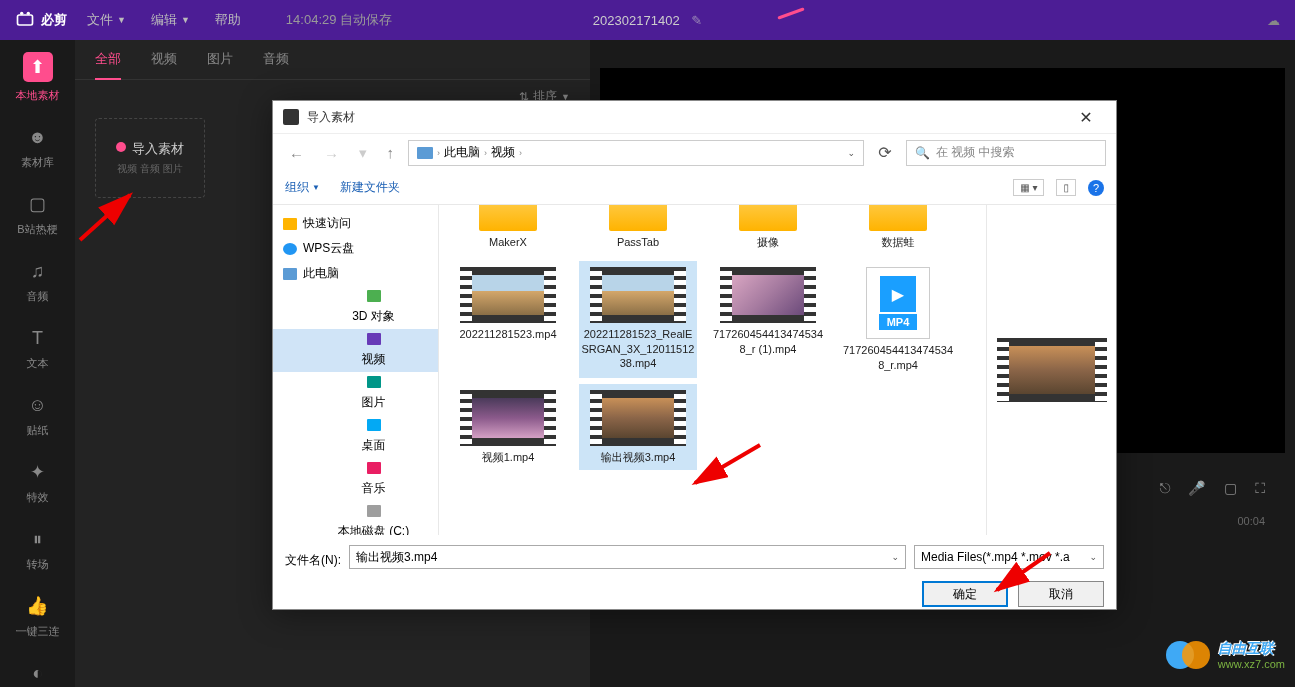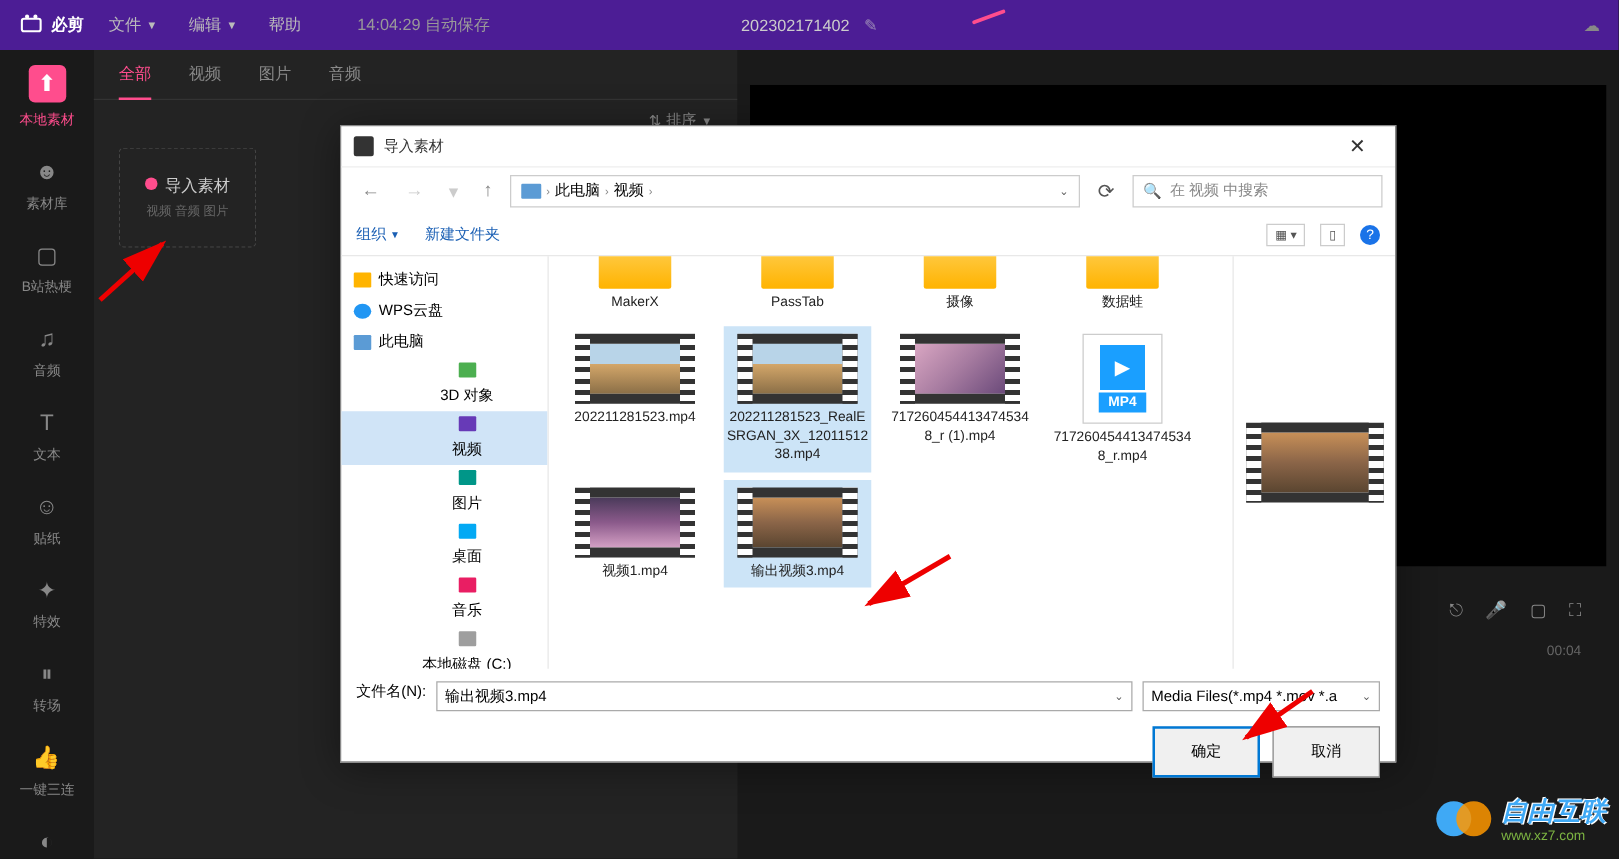--- a/index.html
+++ b/index.html
@@ -99,35 +99,35 @@
 .mp4-label { background: #1a9fff; color: #fff; font-size: 11px; padding: 2px 8px; margin-top: 2px; font-weight: bold; }
 .file-name { line-height: 1.3; color: #222; word-break: break-all; }
 
 .preview-pane { width: 130px; border-left: 1px solid #e8e8e8; display: flex; align-items: center; justify-content: center; }
 .preview-thumb { width: 110px; height: 64px; border: 8px solid #333; border-left-width: 12px; border-right-width: 12px; position: relative; }
 .preview-thumb::before, .preview-thumb::after { content: ''; position: absolute; top: -8px; width: 12px; height: calc(100% + 16px); background: repeating-linear-gradient(#333 0, #333 4px, #fff 4px, #fff 9px); }
 .preview-thumb::before { left: -12px; }
 .preview-thumb::after { right: -12px; }
 
 .dialog-footer { padding: 10px 12px; }
-.filename-row { display: flex; align-items: flex-start; gap: 8px; font-size: 12px; margin-bottom: 12px; }
+.filename-row { display: flex; align-items: flex-end; gap: 8px; font-size: 12px; margin-bottom: 12px; }
 .filename-input { flex: 1; height: 24px; border: 1px solid #aaa; padding: 0 6px; font-size: 12px; display: flex; align-items: center; justify-content: space-between; }
 .filetype-select { width: 190px; height: 24px; border: 1px solid #aaa; padding: 0 6px; font-size: 12px; display: flex; align-items: center; justify-content: space-between; }
 .button-row { display: flex; justify-content: flex-end; gap: 10px; }
-.dlg-btn { width: 86px; height: 41px; border: 1px solid #888; background: #f0f0f0; font-size: 12px; cursor: pointer; }
+.dlg-btn { width: 86px; height: 26px; border: 1px solid #888; background: #f0f0f0; font-size: 12px; cursor: pointer; }
 .dlg-btn.primary { border: 2px solid #0078d4; }
 
 
 .red-arrow { position: absolute; pointer-events: none; }
 
 
 .watermark { position: absolute; right: 10px; bottom: 8px; display: flex; align-items: center; gap: 6px; }
 .wm-icon { width: 48px; height: 48px; }
 .wm-text { display: flex; flex-direction: column; }
-.wm-main { color: #3fa9f5; font-size: 21px; font-weight: bold; font-style: italic; text-shadow: 1px 1px 0 #fff, -1px -1px 0 #fff; }
+.wm-main { color: #3fa9f5; font-size: 14px; font-weight: bold; font-style: italic; text-shadow: 1px 1px 0 #fff, -1px -1px 0 #fff; }
 .wm-url { color: #7cb342; font-size: 11px; }
 </style>
 </head>
 <body>
 
 <div class="top-menu">
   <div class="logo">
     <svg class="logo-icon" viewBox="0 0 24 24" fill="#fff">
         <rect x="3" y="6" width="18" height="12" rx="2" stroke="#fff" stroke-width="2" fill="none"></rect>
         <circle cx="8" cy="4" r="2"></circle>

